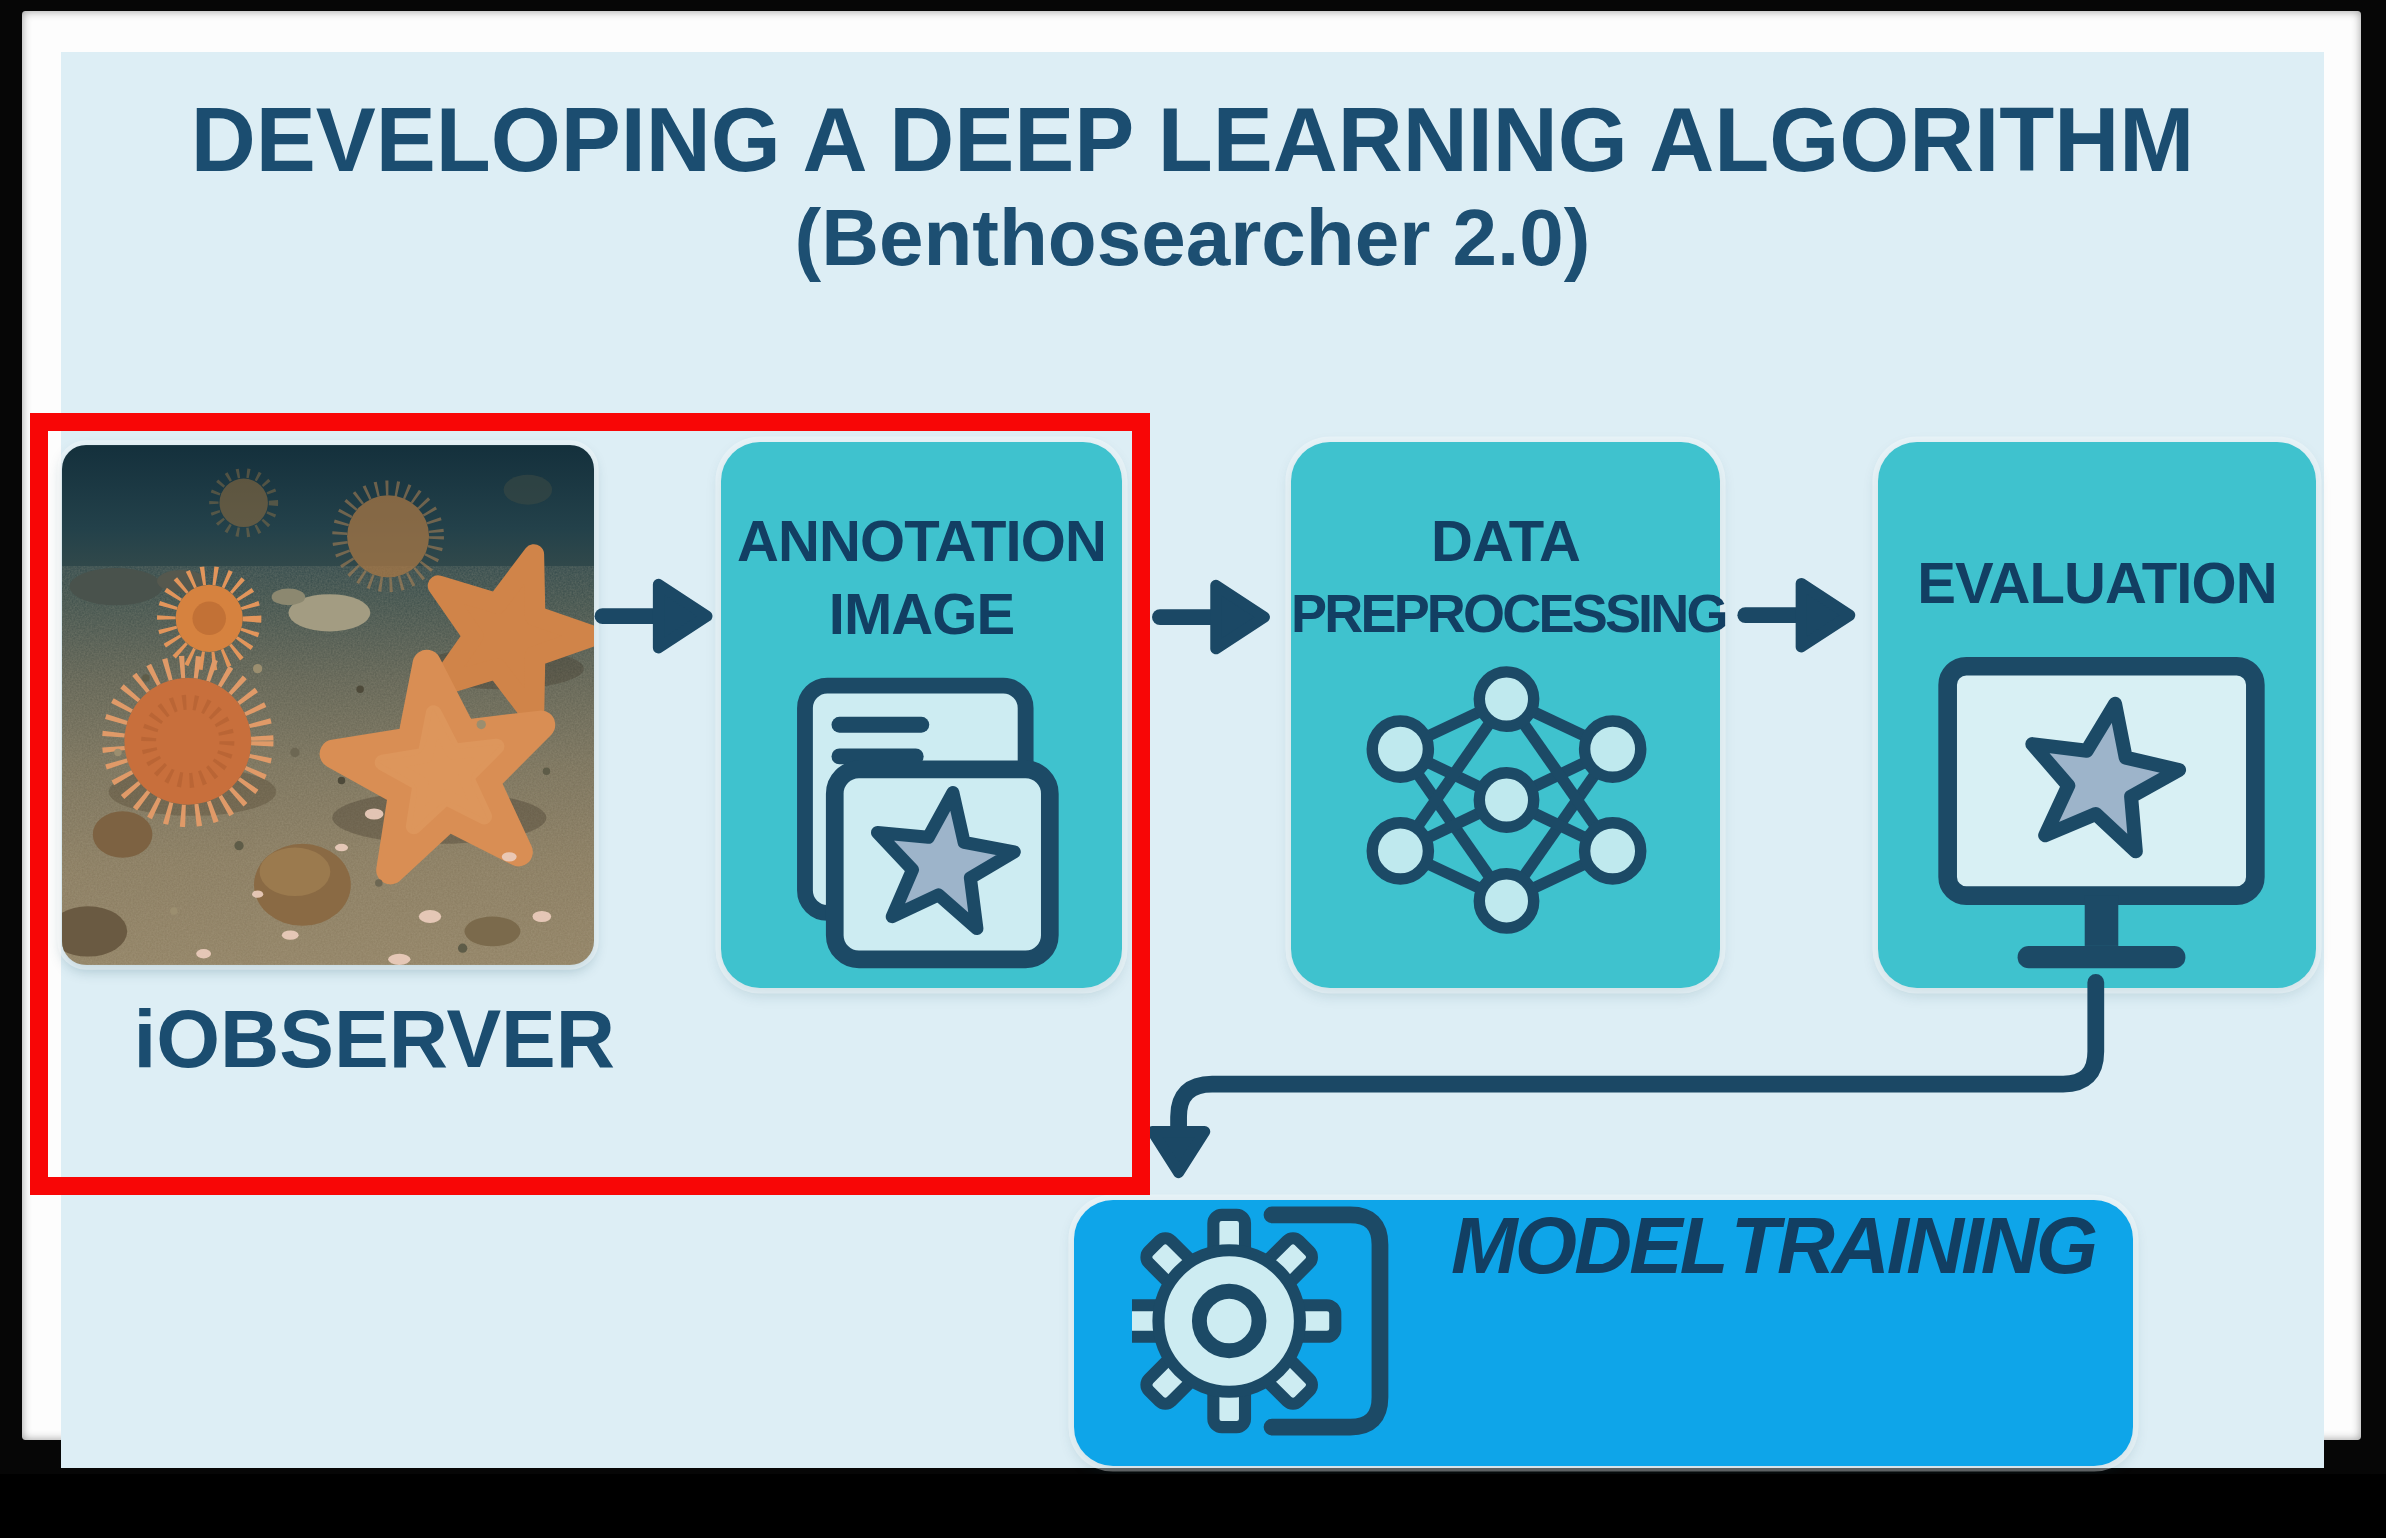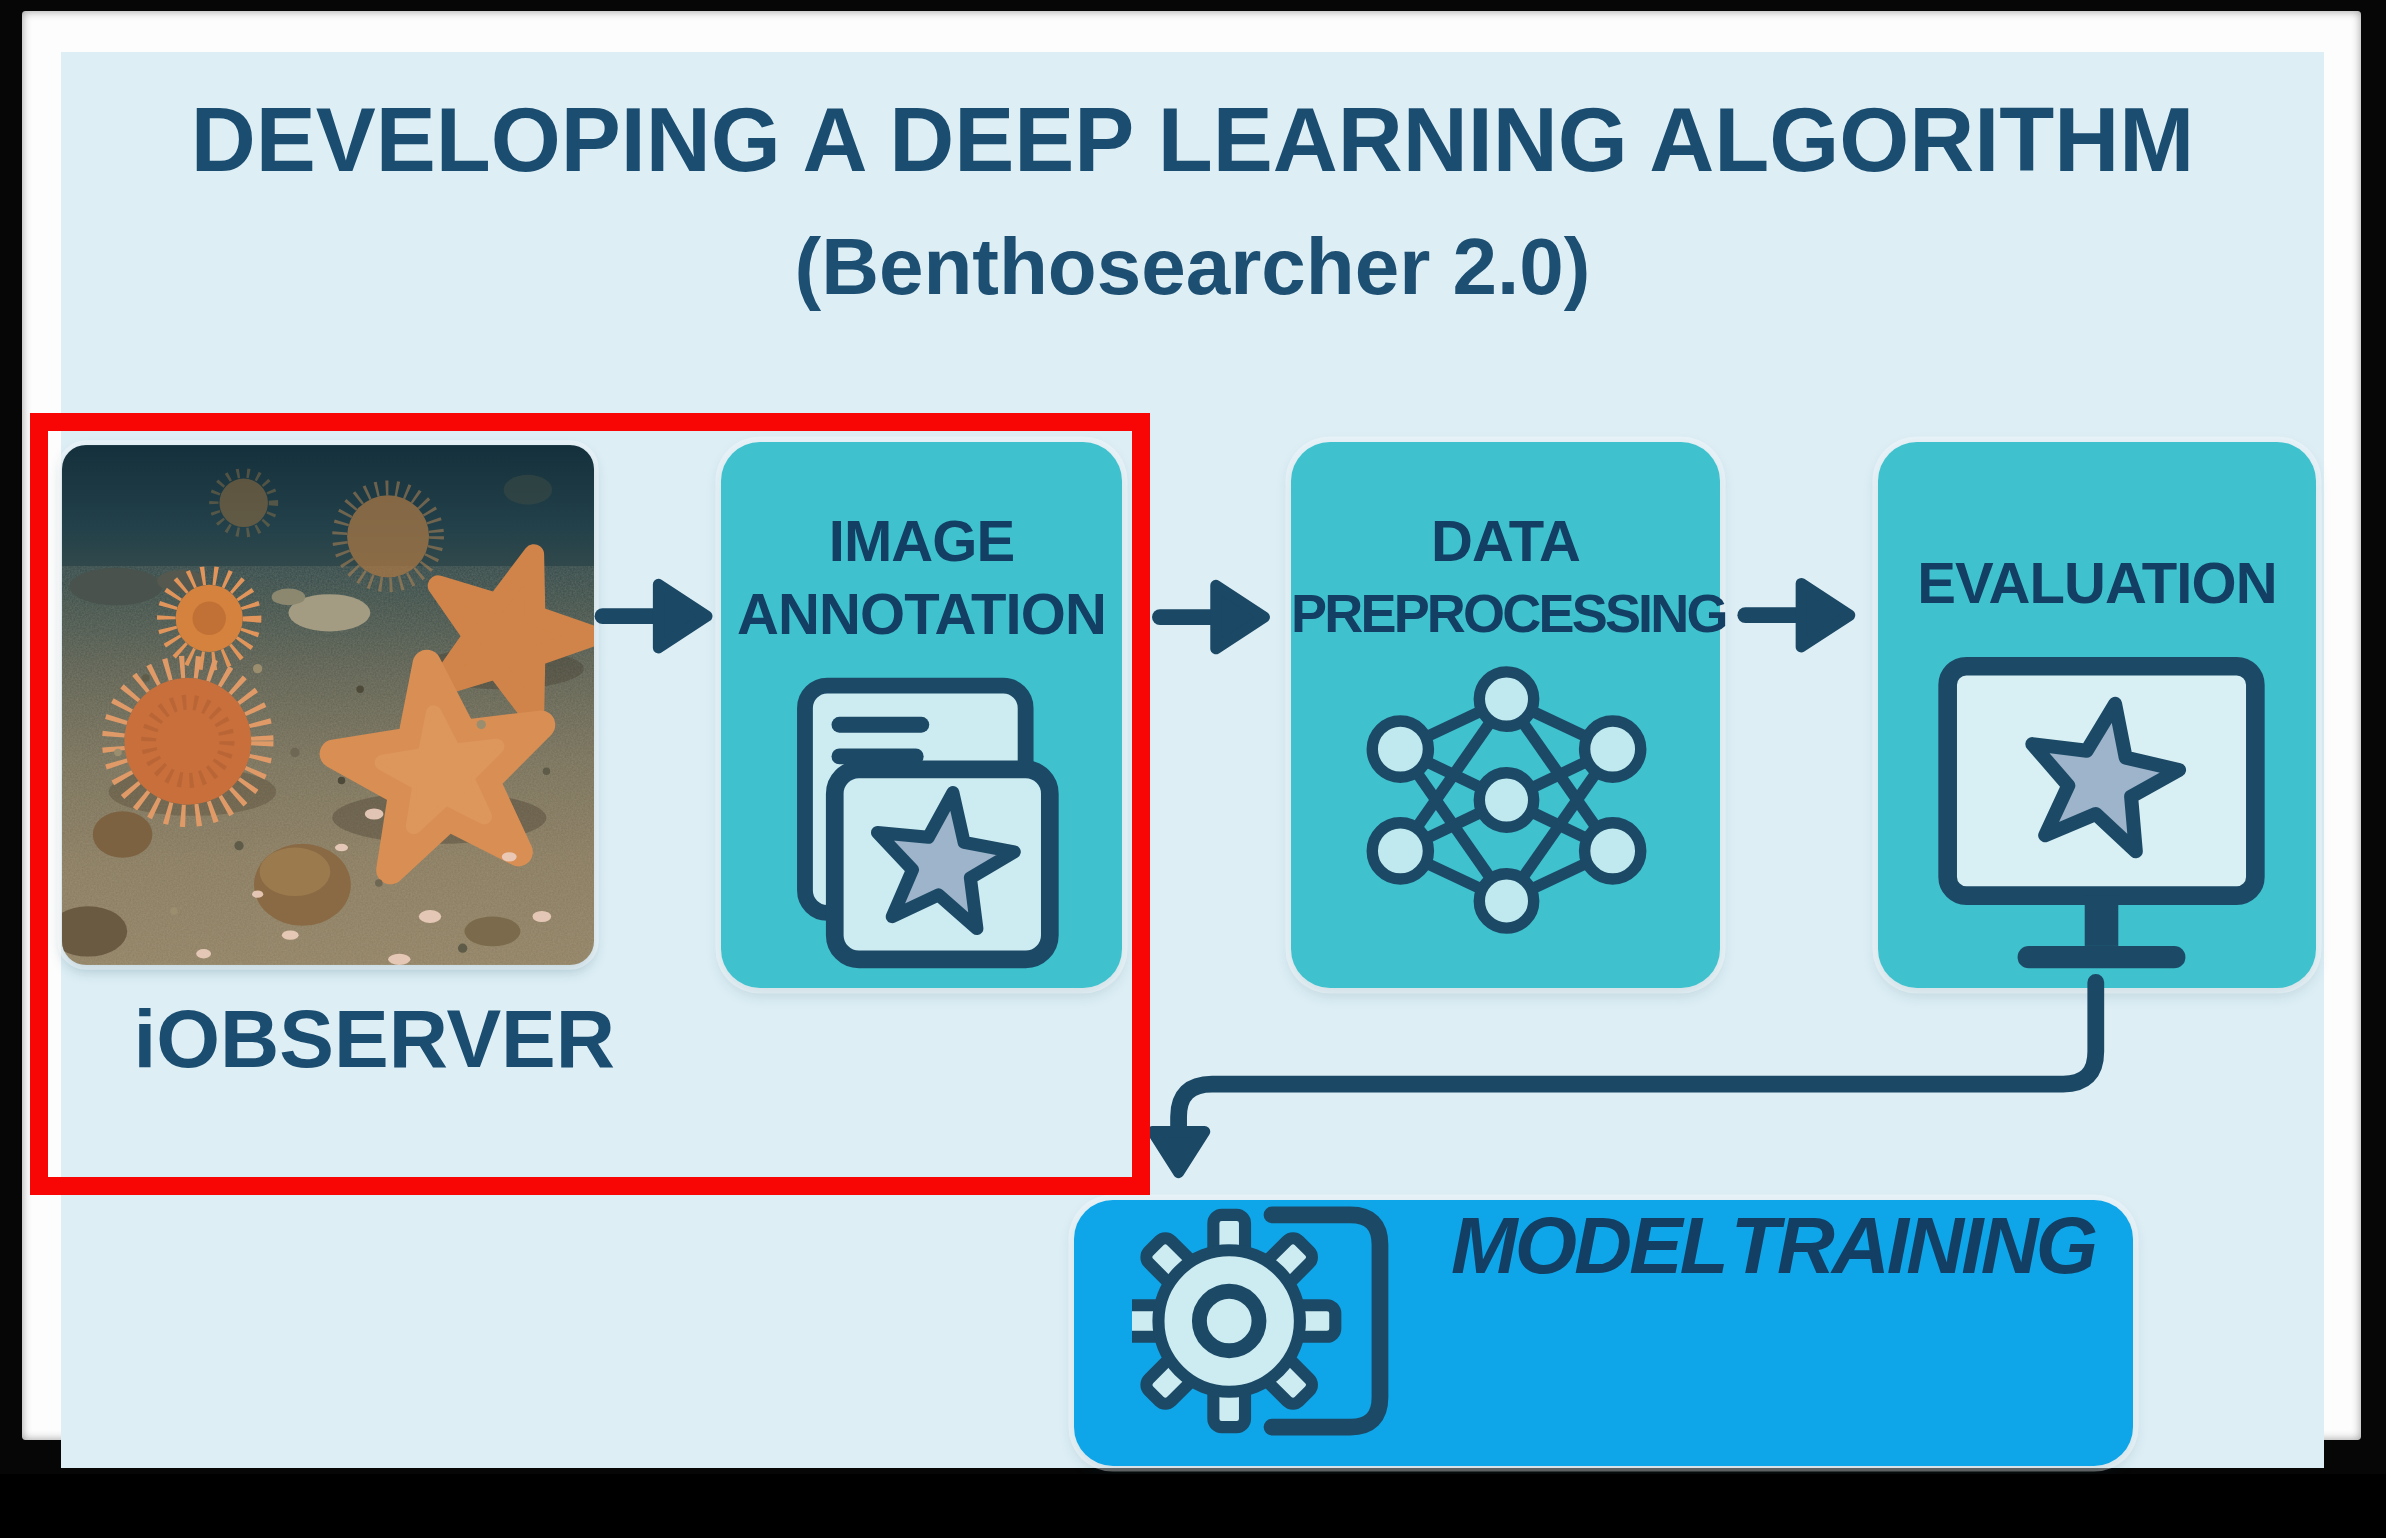--- a/index.html
+++ b/index.html
@@ -5,21 +5,21 @@
   html,body{margin:0;padding:0;background:#000;}
   .stage{position:relative;width:2387px;height:1474px;background:#060606;overflow:hidden;
          font-family:"Liberation Sans",sans-serif;}
   .matte{position:absolute;left:22.4px;top:11.2px;right:26px;bottom:34px;background:#fdfdfd;
          border-radius:3.7px;box-shadow:inset 0 0 9.3px rgba(0,0,0,.4);}
   .canvas{position:absolute;left:61px;top:52px;width:2263px;height:1416px;background:#ddeef5;}
   .abs{position:absolute;}
   .title{left:61px;top:89px;width:2263px;text-align:center;font-weight:bold;font-size:90px;
          letter-spacing:0px;color:#1b4d70;white-space:nowrap;}
   .subtitle{left:61px;top:192px;width:2263px;text-align:center;font-weight:bold;font-size:80px;
-         color:#1d4f72;white-space:nowrap;margin-top:29px;}
+         color:#1d4f72;white-space:nowrap;}
   .photo-wrap{left:62px;top:445px;width:532px;height:520px;border-radius:24px;overflow:hidden;
          box-shadow:0 0 0 4.7px rgba(255,255,255,.35),0 5.6px 13px rgba(15,70,90,.25);}
   .photo-wrap svg{display:block;}
   .caption{left:37px;top:990px;width:578px;text-align:right;font-weight:bold;font-size:82px;
          line-height:97px;color:#1b4d70;}
   .step-box{background:#3fc2ce;border-radius:39px;
          box-shadow:0 0 0 5.6px rgba(255,255,255,.35),0 5.6px 15px rgba(15,70,90,.18);}
   .box-annotation{left:721px;top:442px;width:401px;height:546px;}
   .box-preprocessing{left:1291px;top:442px;width:429px;height:546px;}
   .box-evaluation{left:1878px;top:442px;width:438px;height:546px;}
@@ -152,22 +152,22 @@
       </g>
     </svg>
   </div>
 
   <div class="abs caption">
     <div>iOBSERVER</div>
   </div>
 
   <div class="abs step-box box-annotation">
     <div class="box-label lbl-annotation">
+      <div>ANNOTATION</div>
       <div>IMAGE</div>
-      <div>ANNOTATION</div>
     </div>
     <svg class="icon-docs" width="270" height="294" viewBox="0 0 290 315">
       <rect x="15" y="10" width="237" height="244" rx="24" fill="#cdecf2" stroke="#1c4a66" stroke-width="17"></rect>
       <line x1="52" y1="52" x2="140" y2="52" stroke="#1c4a66" stroke-width="17" stroke-linecap="round"></line>
       <line x1="52" y1="86" x2="134" y2="86" stroke="#1c4a66" stroke-width="17" stroke-linecap="round"></line>
       <rect x="47" y="100" width="231" height="204" rx="26" fill="#cdecf2" stroke="#1c4a66" stroke-width="19"></rect>
       <g transform="translate(163,202) rotate(8)">
         <polygon points="0,-78 19.4,-26.7 74.2,-24.1 31.4,10.2 45.9,63.1 0,33 -45.9,63.1 -31.4,10.2 -74.2,-24.1 -19.4,-26.7" fill="#9db4ca" stroke="#1c4a66" stroke-width="14" stroke-linejoin="round"></polygon>
       </g>
     </svg>

